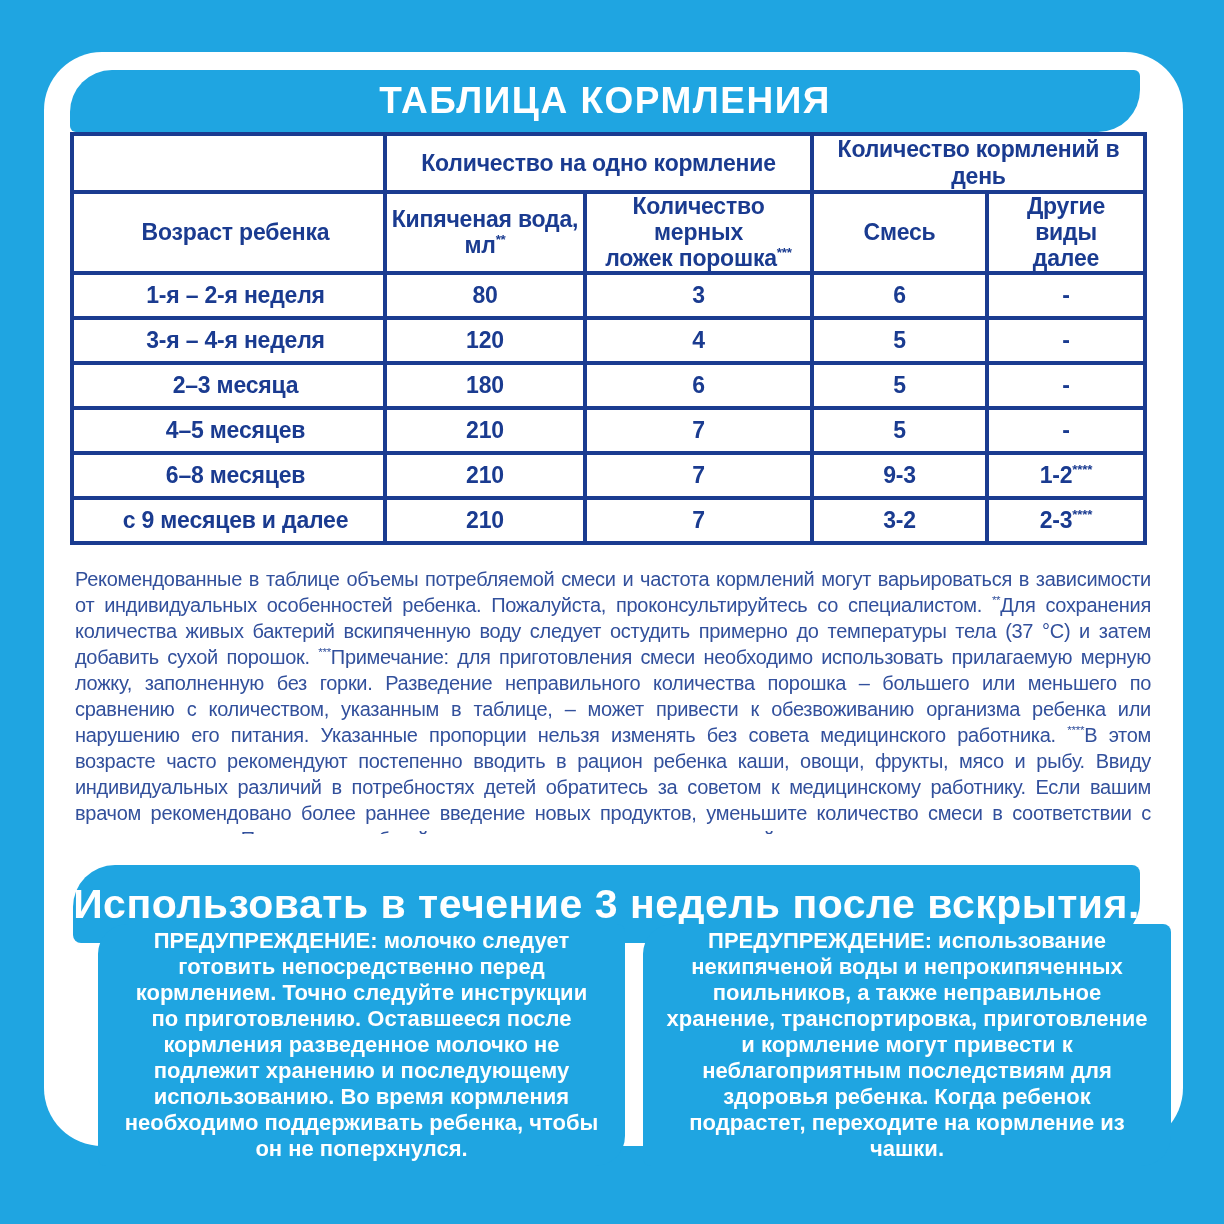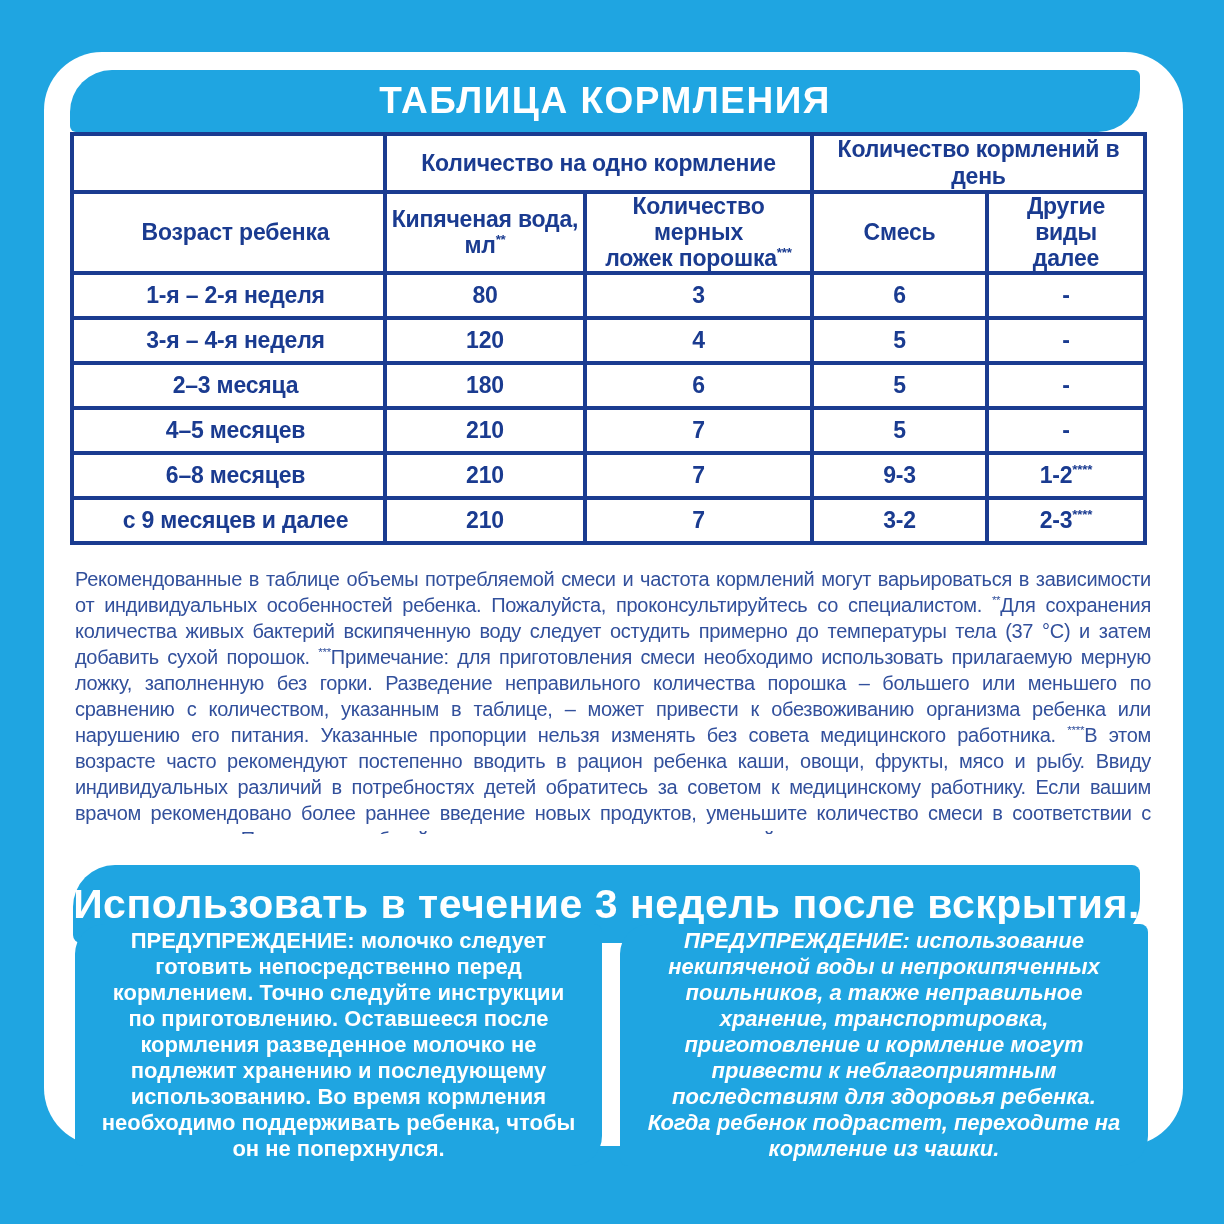--- a/index.html
+++ b/index.html
@@ -76,24 +76,24 @@
     position:absolute;top:872px;height:242px;
     background:var(--blue);
     color:var(--white);
     font-weight:bold;
     font-size:22px;line-height:1.18;
     text-align:center;
     border-radius:30px 8px 30px 8px;
     padding:16px 22px;
     box-sizing:border-box;
     overflow:hidden;
-    display:flex;align-items:center;justify-content:center;
+    display:flex;align-items:center;justify-content:center;margin-left:23px;
   }
   .warning-left{left:31px;width:527px;}
-  .warning-right{left:576px;width:528px;font-style:italic;}
+  .warning-right{left:576px;width:528px;}
   .warning p{margin:0;}
 </style>
 </head>
 <body>
 
 <div class="panel">
 
   <div class="banner title-banner">
     <span>ТАБЛИЦА КОРМЛЕНИЯ</span>
   </div>

